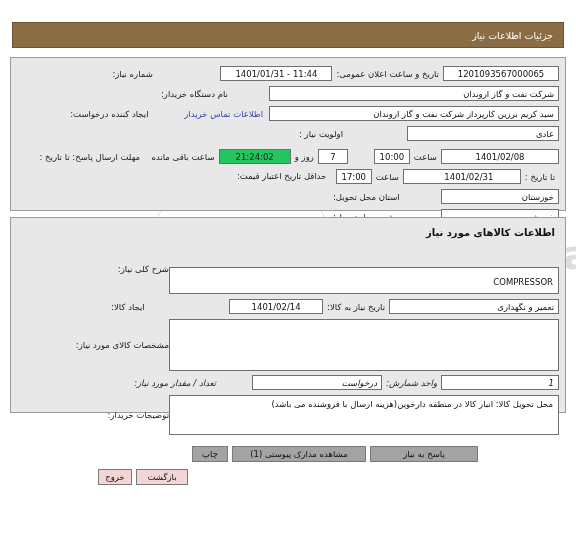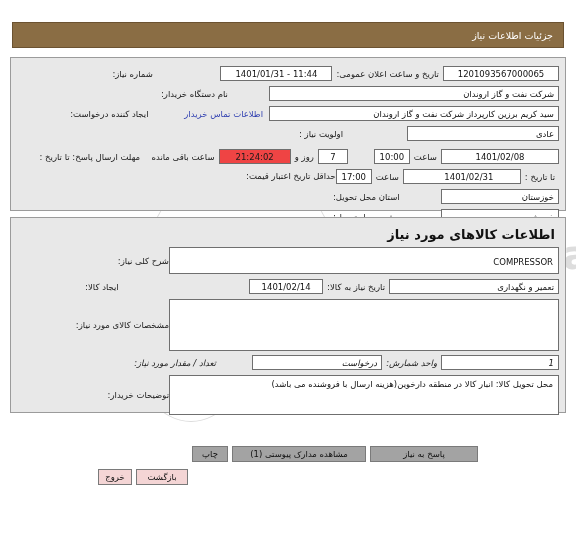--- a/index.html
+++ b/index.html
@@ -117,41 +117,41 @@
   .link {
     color: #2f3fb0;
     font-size: 8.5px;
     text-decoration: none;
     white-space: nowrap;
     cursor: pointer;
     padding: 0 6px;
   }
 
   .timer-box {
-    background: #ef4444;
+    background: #22c55e;
     border: 1px solid #6f6f6f;
     font-size: 8.5px;
     color: #1a1a1a;
     height: 15px;
     line-height: 13px;
     padding: 1px 16px;
     box-sizing: border-box;
     direction: ltr;
     text-align: center;
     min-width: 54px;
   }
   .plain-txt {
     font-size: 8.5px;
     color: #1a1a1a;
     white-space: nowrap;
     padding: 0 4px;
   }
 
   .sec-head {
-    font-size: 13px;
+    font-size: 10px;
     font-weight: bold;
     color: #111;
     text-align: right;
     padding: 2px 4px 5px 0;
   }
 
   .bigbox {
     background: #ffffff;
     border: 1px solid #6f6f6f;
     box-sizing: border-box;
@@ -242,21 +242,21 @@
           <div class="mini-lbl">ساعت</div>
           <div class="fld ltr" style="width:36px;">10:00</div>
           <div style="width:26px;"></div>
           <div class="fld center" style="width:30px;">7</div>
           <div class="plain-txt">روز و</div>
           <div class="timer-box">21:24:02</div>
           <div class="plain-txt">ساعت باقی مانده</div>
         </div>
 
         <div class="row">
-          <div class="lbl lbl-col" style="line-height:9px; text-align:right;margin-left:44px;">حداقل تاریخ اعتبار قیمت:</div>
+          <div class="lbl lbl-col" style="line-height:9px; text-align:center;margin-left:44px;">حداقل تاریخ اعتبار قیمت:</div>
           <div class="mini-lbl">تا تاریخ :</div>
           <div class="fld ltr" style="width:118px;padding-left:18px;">1401/02/31</div>
           <div class="mini-lbl">ساعت</div>
           <div class="fld ltr" style="width:36px;">17:00</div>
         </div>
 
         <div class="row">
           <div class="lbl lbl-col">استان محل تحویل:</div>
           <div class="fld" style="width:118px;">خوزستان</div>
         </div>
@@ -269,28 +269,28 @@
       </div>
     </div>
 
     <div class="section sec-2 sec2">
       <div class="sec-inner">
 
         <div class="sec-head">اطلاعات کالاهای مورد نیاز</div>
 
         <div class="row" style="align-items:stretch;">
           <div class="lbl lbl-col" style="display:flex;align-items:center;">شرح کلی نیاز:</div>
-          <div class="bigbox" style="width:390px; height:27px; line-height:22px;">COMPRESSOR</div>
+          <div class="bigbox" style="width:390px; height:27px; line-height:22px;margin-top:24px;">COMPRESSOR</div>
         </div>
 
         <div class="row" style="margin-top:4px;">
           <div class="lbl lbl-col">ایجاد کالا:</div>
           <div class="fld" style="width:170px;">تعمیر و نگهداری</div>
           <div class="mini-lbl">تاریخ نیاز به کالا:</div>
-          <div class="fld ltr" style="width:74px;margin-left:46px;">1401/02/14</div>
+          <div class="fld ltr" style="width:94px;">1401/02/14</div>
         </div>
 
         <div class="row" style="align-items:stretch; margin-top:4px;">
           <div class="lbl lbl-col" style="display:flex;align-items:center;">مشخصات کالای مورد نیاز:</div>
           <div class="bigbox" style="width:390px; height:52px;"></div>
         </div>
 
         <div class="row" style="margin-top:0;font-style:italic;">
           <div class="lbl lbl-col">تعداد / مقدار مورد نیاز:</div>
           <div class="fld ltr" style="width:118px; text-align:right;">1</div>

